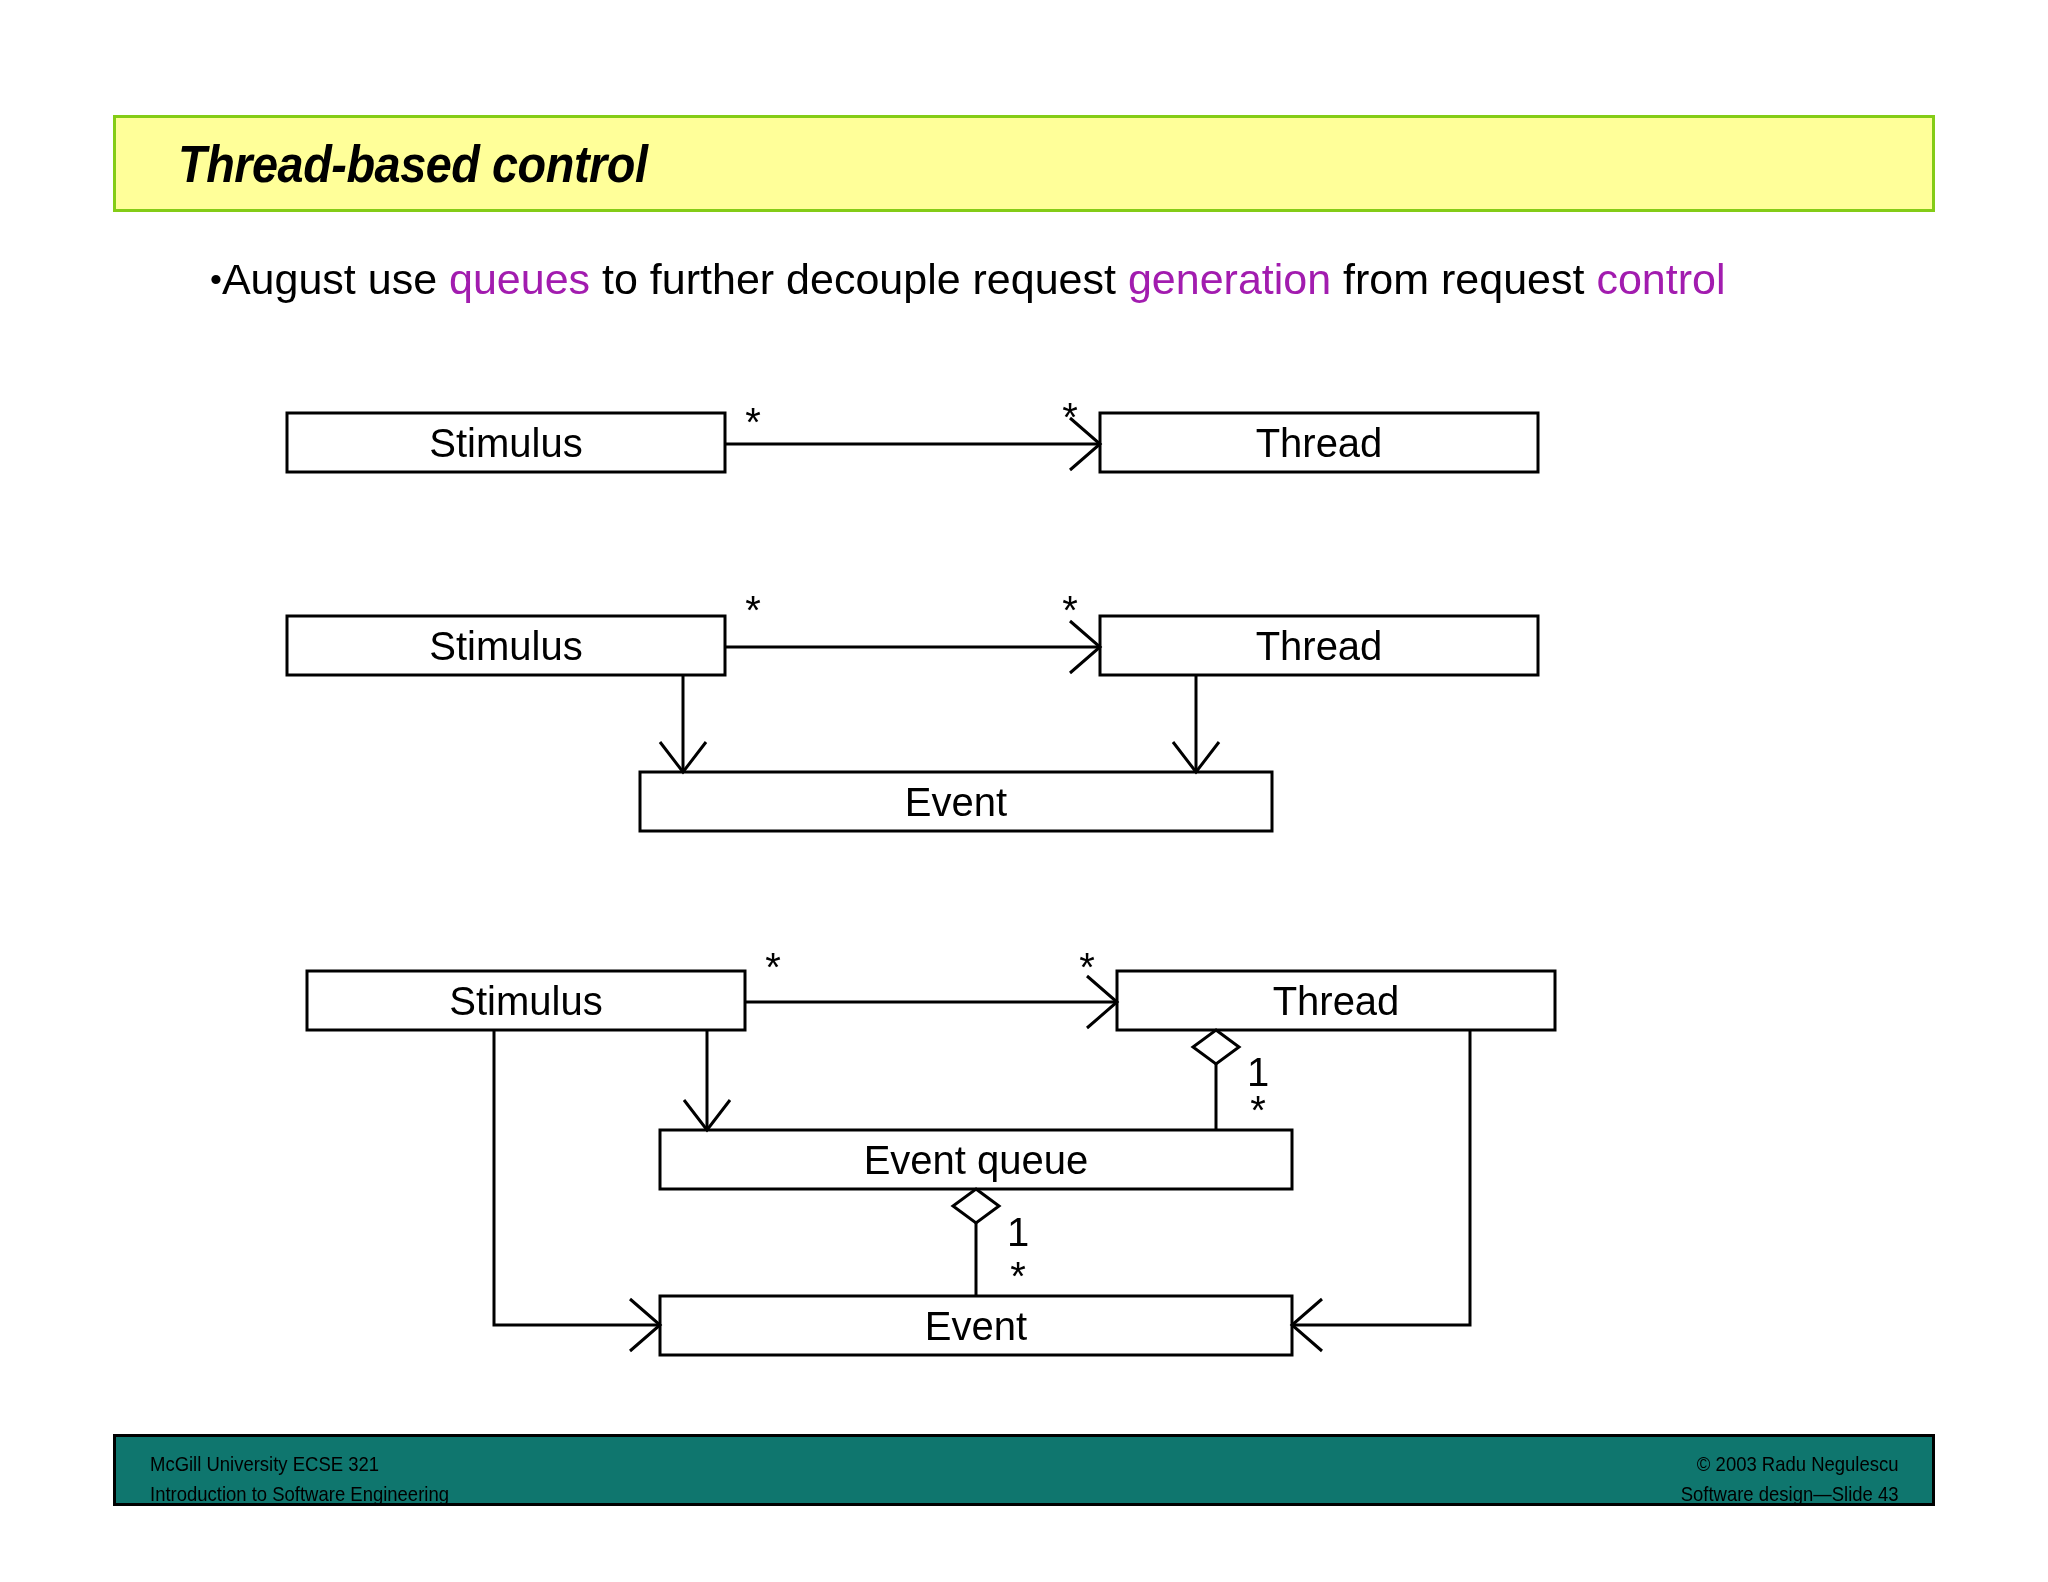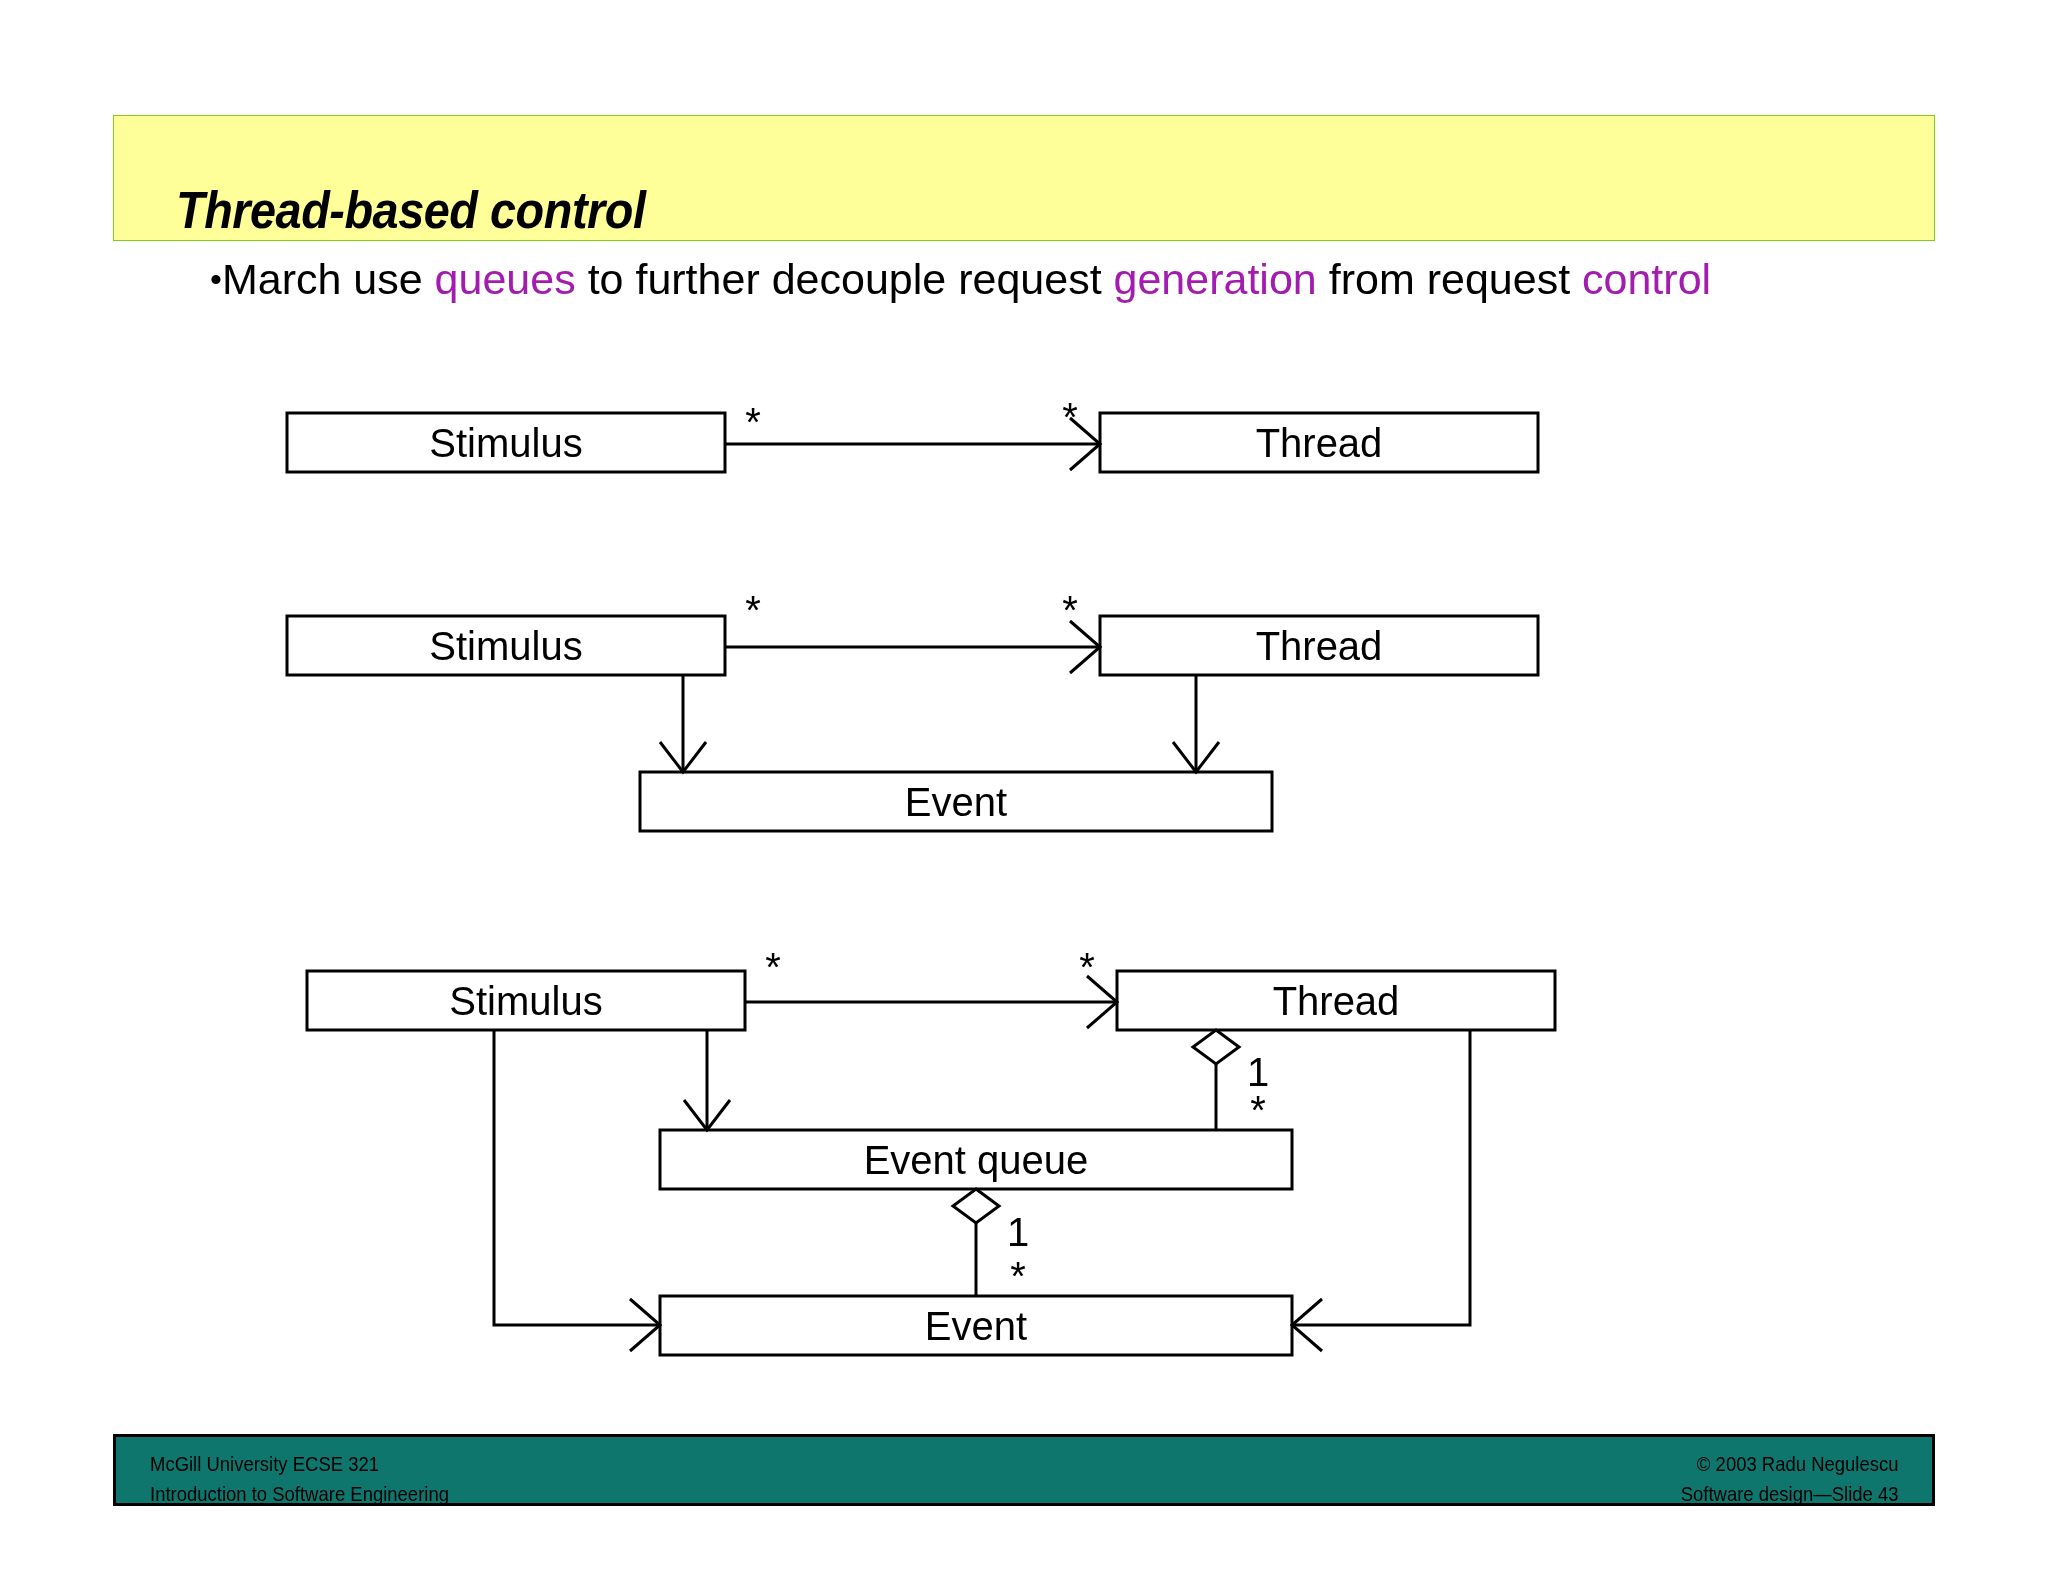--- a/index.html
+++ b/index.html
@@ -14,26 +14,26 @@
     font-family: "Liberation Sans", sans-serif;
     overflow: hidden;
   }
 
   
   .title-bar {
     position: absolute;
     left: 113px;
     top: 115px;
     width: 1822px;
-    height: 126px;
+    height: 97px;
     background: #ffff99;
-    border: 1px solid #84cc16;
+    border: 3px solid #84cc16;
     box-sizing: border-box;
     display: flex;
-    align-items: flex-end;
+    align-items: center;
   }
   .title-text {
     margin-left: 62px;
     font-size: 52px;
     font-weight: bold;
     font-style: italic;
     color: #000000;
     letter-spacing: -0.5px;
     font-family: "Liberation Sans Narrow", "Liberation Sans", sans-serif;
     transform: scaleX(0.9);
@@ -151,21 +151,21 @@
   }
 </style>
 </head>
 <body>
 
 <div class="title-bar">
   <div class="title-text">Thread-based control</div>
 </div>
 
 <div class="body-block">
-  <div class="bullet-row"><span class="bullet-dot">•</span><span>March use </span><span class="hl">queues</span><span> to further decouple request </span><span class="hl">generation</span><span> from request </span><span class="hl">control</span></div>
+  <div class="bullet-row"><span class="bullet-dot">•</span><span>August use </span><span class="hl">queues</span><span> to further decouple request </span><span class="hl">generation</span><span> from request </span><span class="hl">control</span></div>
 </div>
 
 <div class="diagram-layer">
 <svg width="2048" height="1582" viewBox="0 0 2048 1582" xmlns="http://www.w3.org/2000/svg">
 
   <g>
 
     <rect class="uml-box-rect" x="287" y="413" width="438" height="59"></rect>
     <text class="uml-label" x="506" y="446">Stimulus</text>
 

